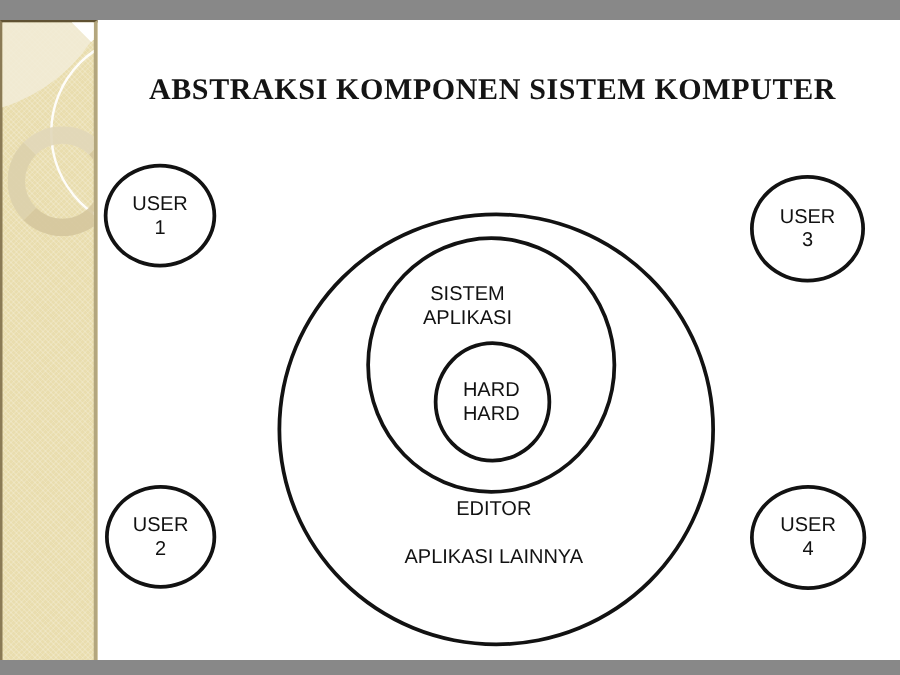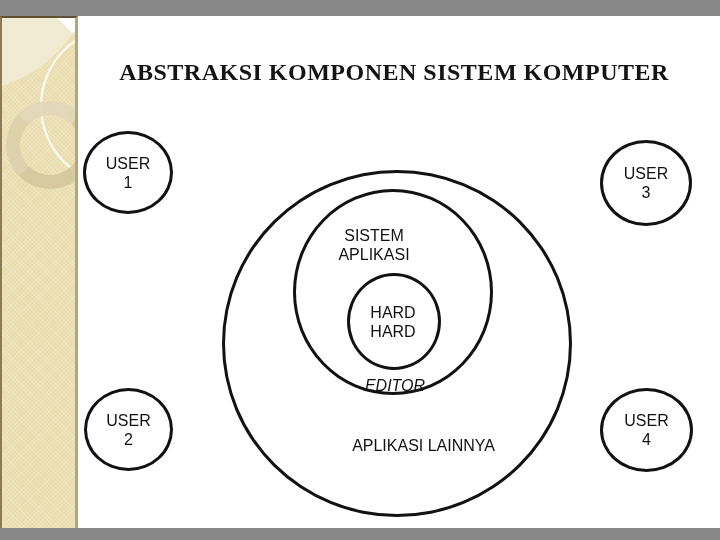--- a/index.html
+++ b/index.html
@@ -77,22 +77,22 @@
 
   .diagram-label{
     position:absolute;
     text-align:center;
     font-size:16px;
     line-height:19px;
     color:#121212;
   }
   .lbl-os      { left:314px; top:210px; width:120px; }
   .lbl-hw      { left:343px; top:287px; width:100px; }
-  .lbl-editor  { left:335px; top:360px; width:120px;font-style:italic; }
-  .lbl-apps    { left:295px; top:420px; width:200px;text-align:right; }
+  .lbl-editor  { left:335px; top:382px; width:120px; }
+  .lbl-apps    { left:295px; top:420px; width:200px; }
 
   
   .user-circle{
     position:absolute;
     border:3px solid #121212;
     border-radius:50%;
     background:#ffffff;
     display:flex;
     flex-direction:column;
     align-items:center;

